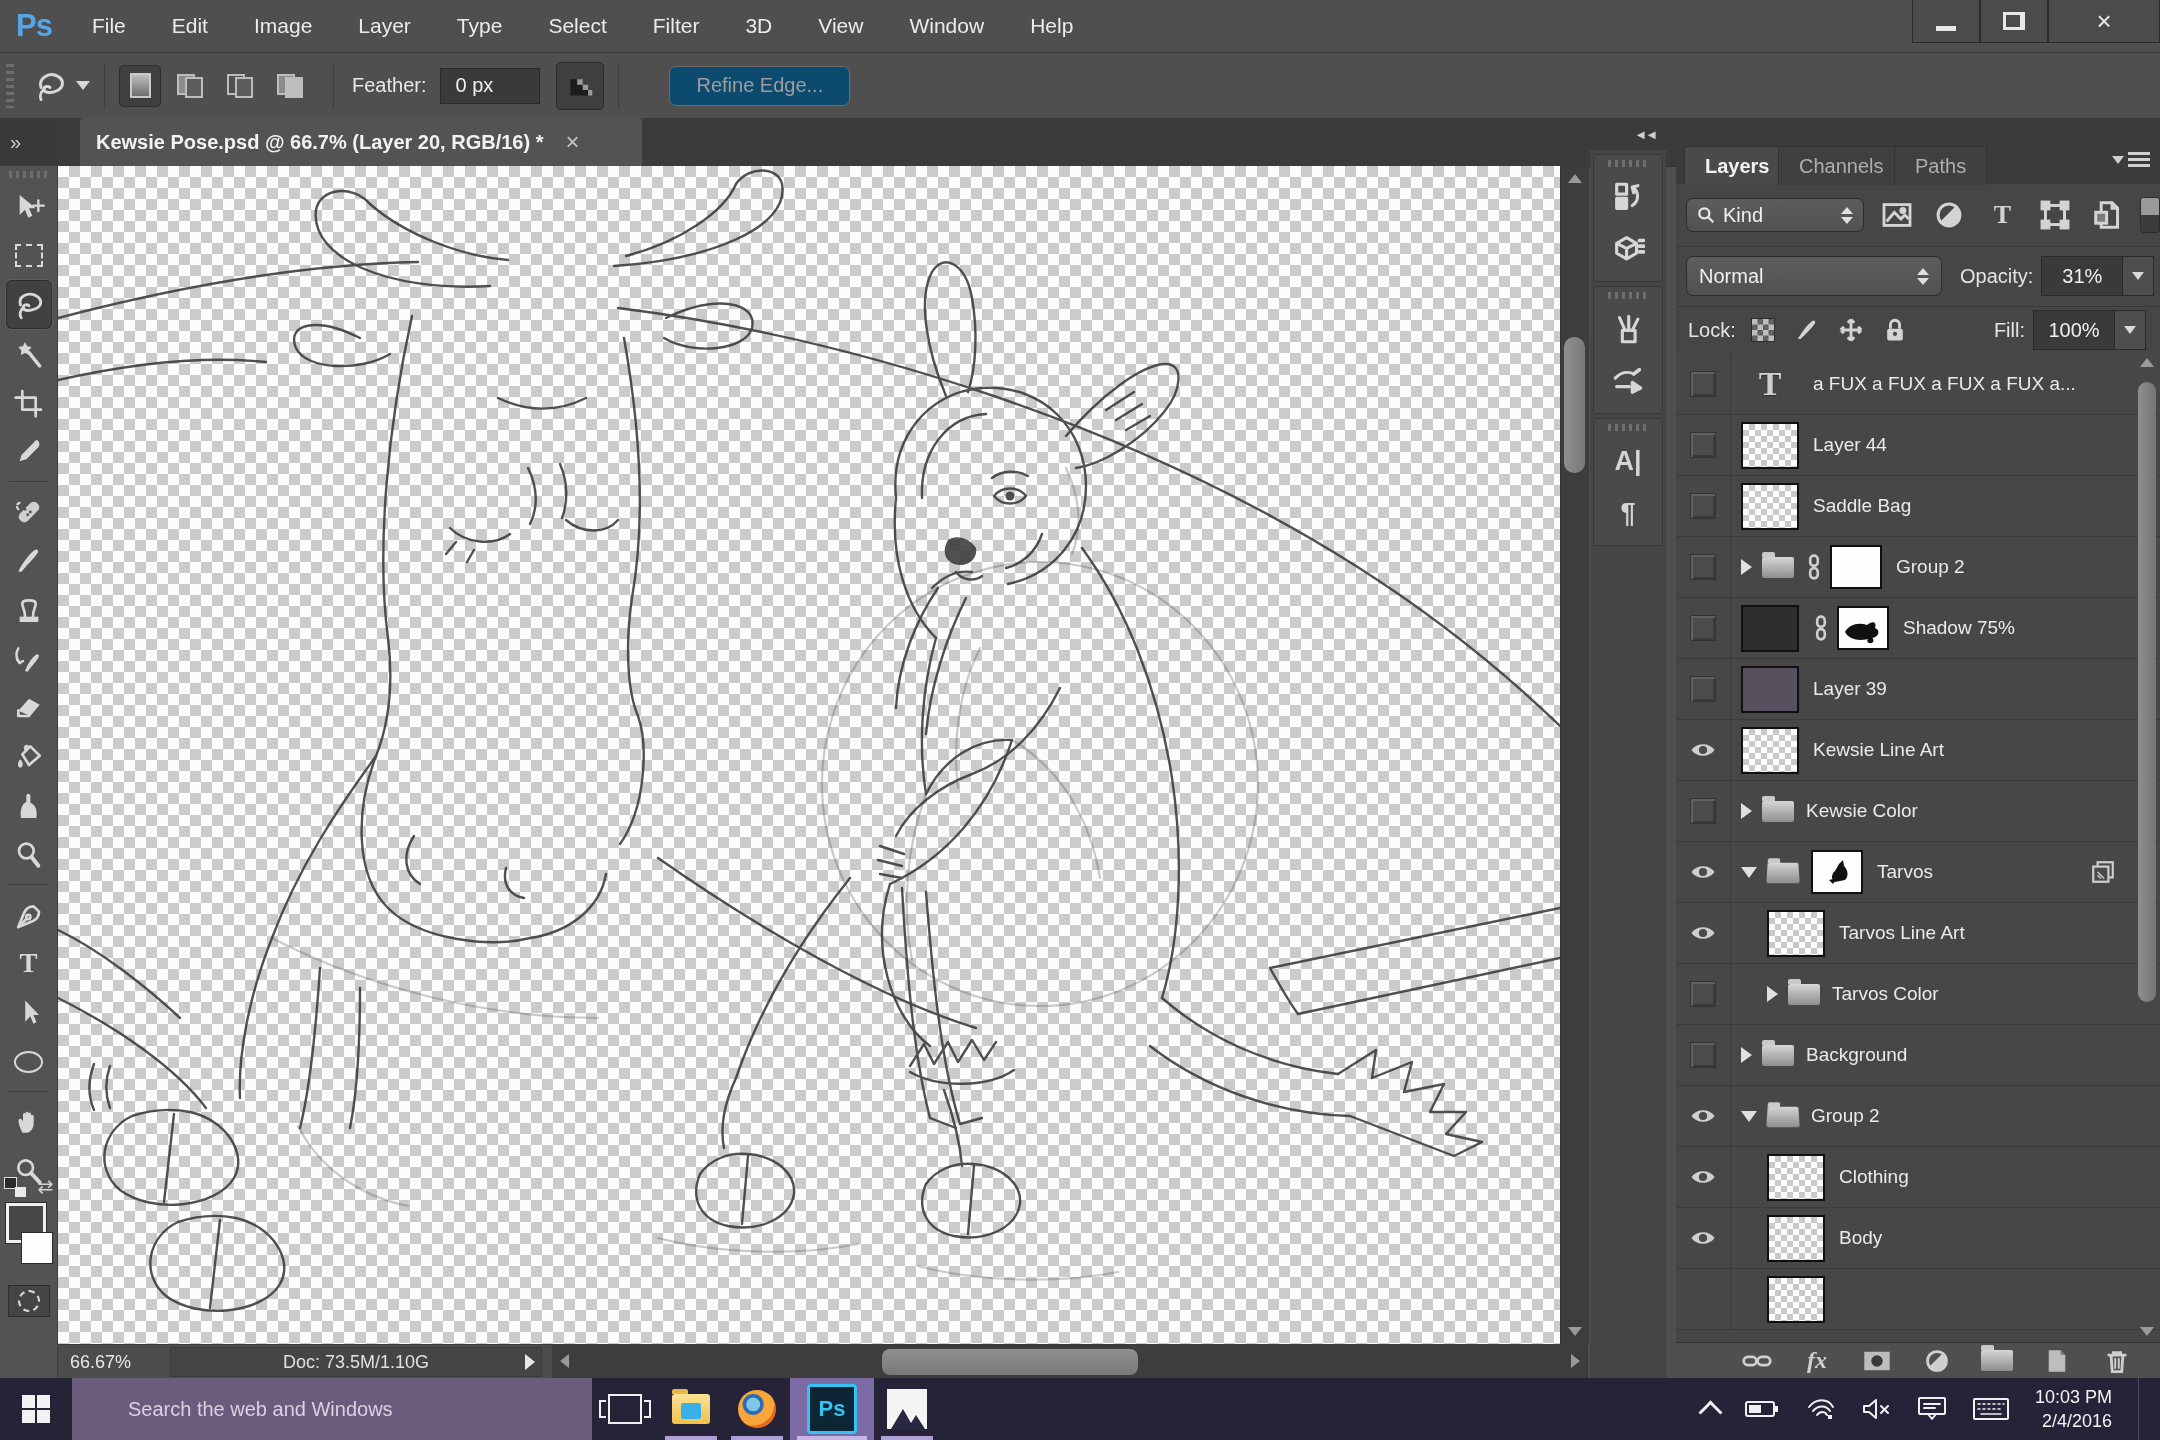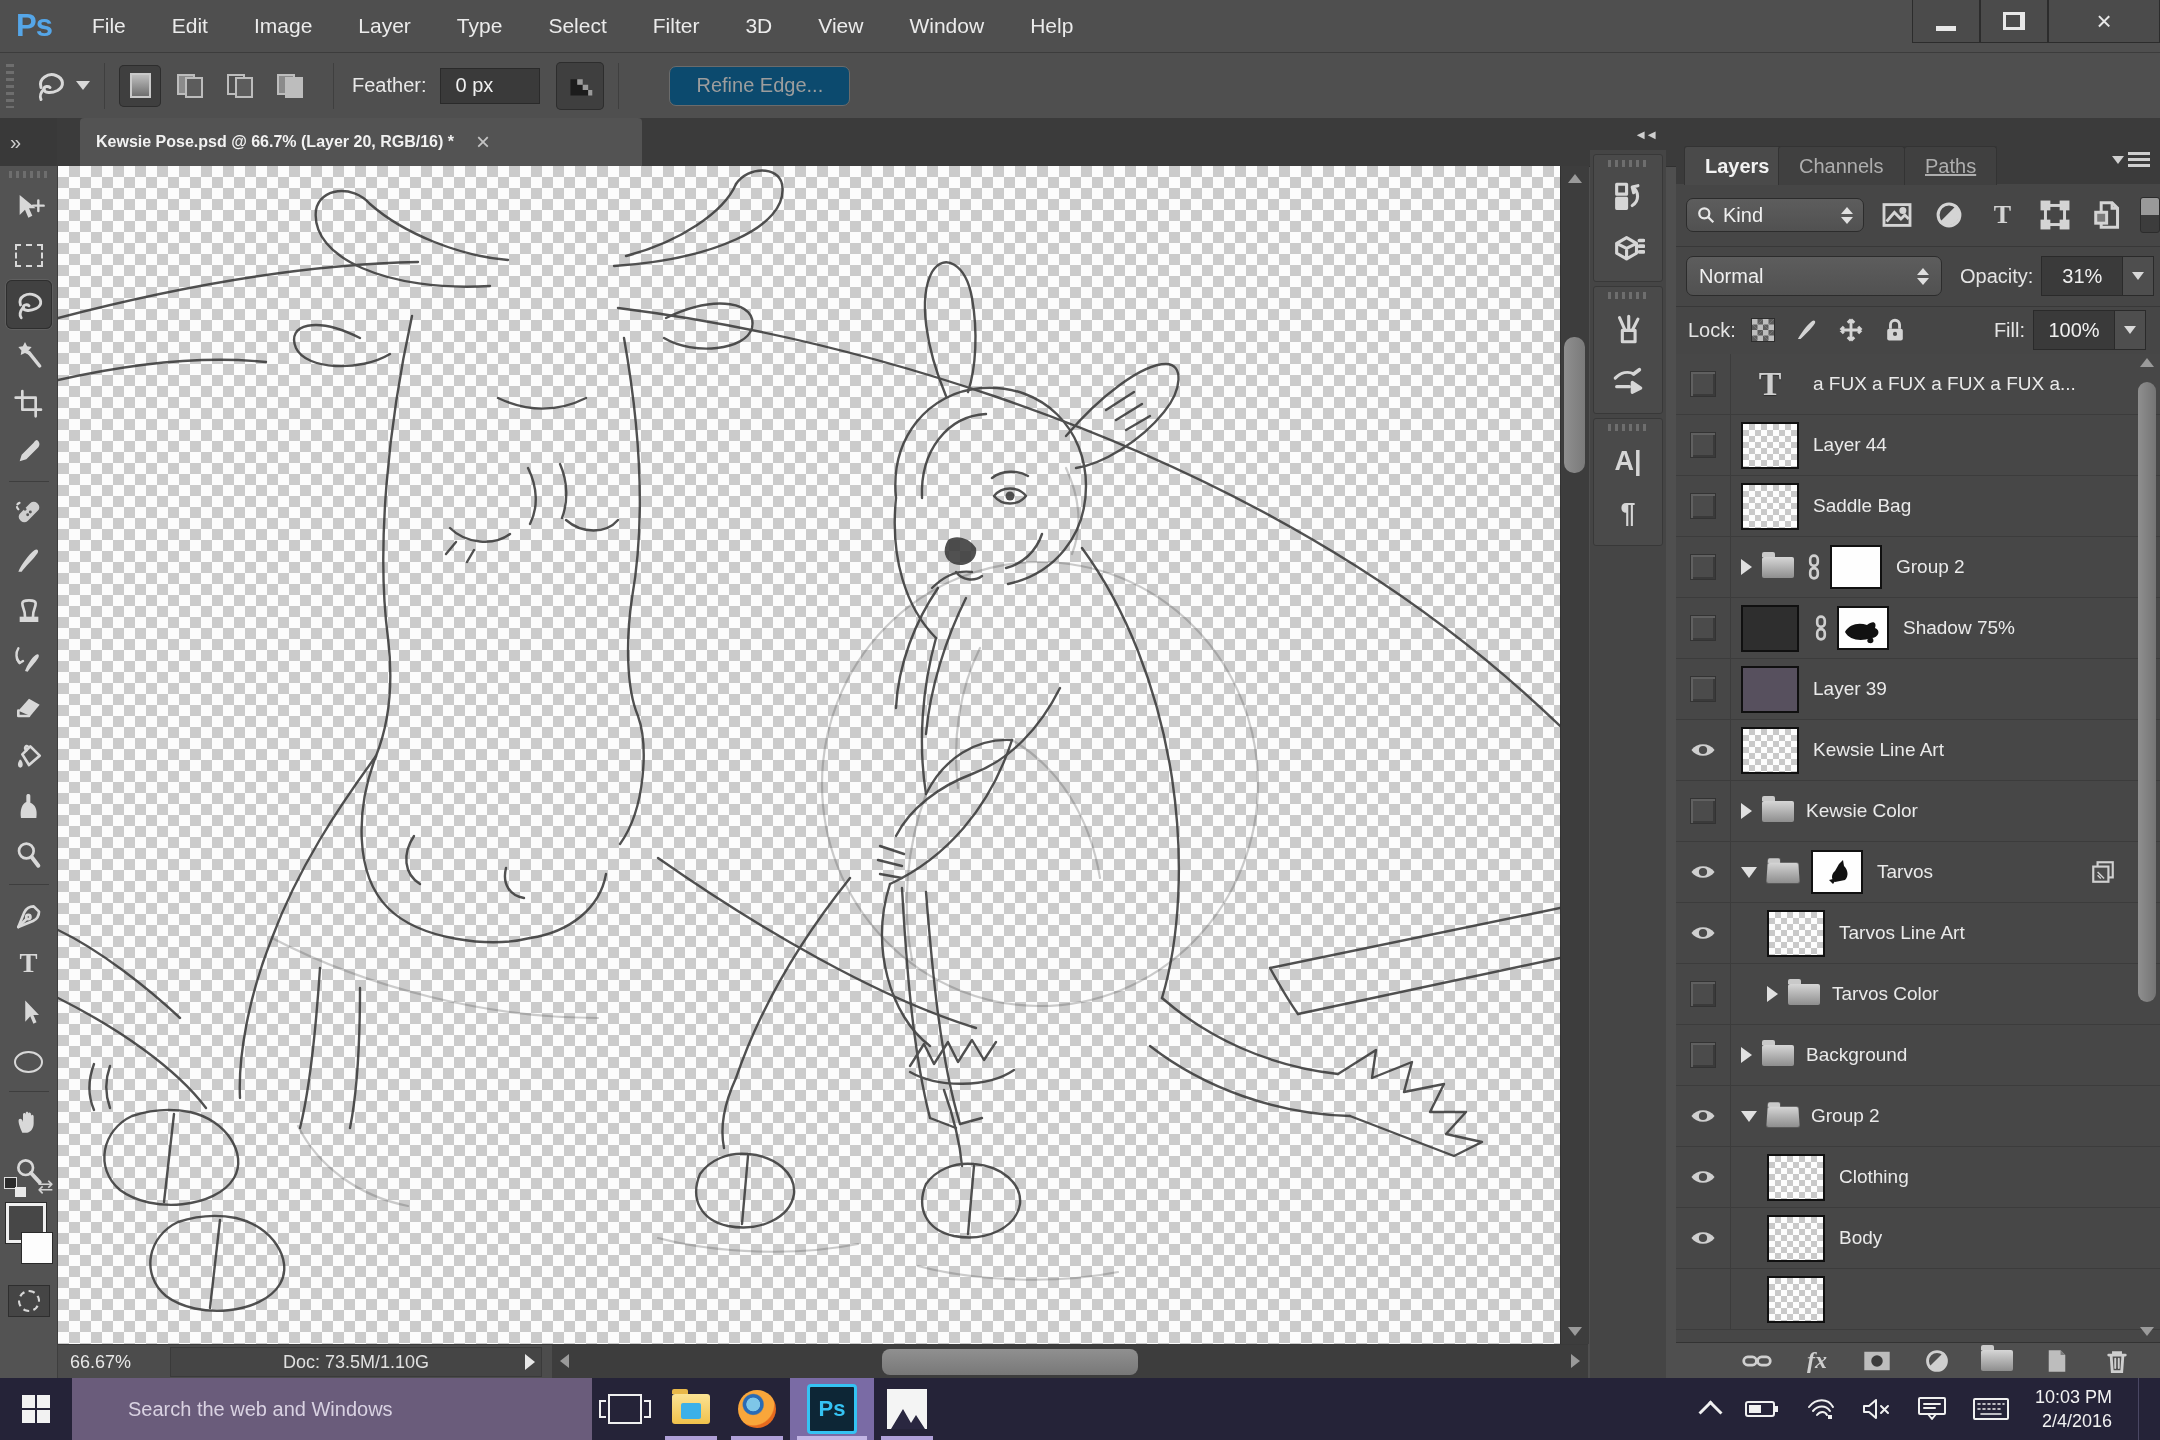--- a/index.html
+++ b/index.html
@@ -43,21 +43,21 @@
           margin-left:16px;display:flex;align-items:center;justify-content:center;}
   .refine-btn{height:38px;padding:0 26px;margin-left:36px;border-radius:7px;background:#0c4a6e;
               border:1px solid #6b6b6b;color:#9d9d9d;font-size:20px;display:flex;align-items:center;}
 
   
   .tabbar{position:absolute;left:0;top:118px;width:2160px;height:48px;background:#3b3b3b;border-bottom:1px solid #303030;}
   .tb-collapse{position:absolute;left:0;top:118px;width:57px;height:48px;background:#393939;color:#cfcfcf;
                font-size:20px;display:flex;align-items:center;padding-left:10px;box-sizing:border-box;}
   .doc-tab{position:absolute;left:80px;top:118px;width:562px;height:48px;background:#535353;
            border-radius:4px 4px 0 0;display:flex;align-items:center;padding:0 16px;box-sizing:border-box;}
-  .doc-tab .title{font-size:16px;font-weight:bold;color:#f2f2f2;white-space:nowrap;text-align:center;}
+  .doc-tab .title{font-size:20px;font-weight:bold;color:#f2f2f2;white-space:nowrap;text-align:center;}
   .doc-tab .close{margin-left:22px;color:#c4c4c4;font-size:24px;line-height:1;}
 
   
   .toolbar{position:absolute;left:0;top:166px;width:57px;height:1212px;background:#535353;
            border-right:1px solid #3e3e3e;display:flex;flex-direction:column;align-items:center;}
   .grip-h{width:40px;height:7px;margin:5px 0 4px;
           background:repeating-linear-gradient(to right,#6e6e6e 0 3px,transparent 3px 7px);}
   .tool{width:46px;height:49px;display:flex;align-items:center;justify-content:center;border-radius:6px;}
   .tool.selected{background:#414141;box-shadow:inset 0 0 0 1px #2e2e2e,0 0 0 1px #5f5f5f;}
   .tool svg{stroke:#d8d8d8;fill:none;stroke-width:2;stroke-linecap:round;stroke-linejoin:round;}
@@ -611,21 +611,21 @@
       <div class="dock-ic">
           <span class="dock-glyph">¶</span>
         </div>
     </div>
   </div>
 
   <div class="lp">
     <div class="lp-tabsrow">
       <div class="lp-tab active" style="left:8px;">Layers</div>
       <div class="lp-tab" style="left:102px;">Channels</div>
-      <div class="lp-tab" style="left:228px;text-decoration:underline;">Paths</div>
+      <div class="lp-tab" style="left:218px;">Paths</div>
       <div class="panel-menu">
           <i class="pm-tri"></i>
           <i class="pm-lines"></i>
         </div>
     </div>
 
     <div class="lp-row filters">
       <div class="kind-box">
         <svg width="18" height="18" viewBox="0 0 16 16" style="stroke:#e8e8e8;fill:none;stroke-width:2;">
             <circle cx="6.5" cy="6.5" r="4.5"></circle>

